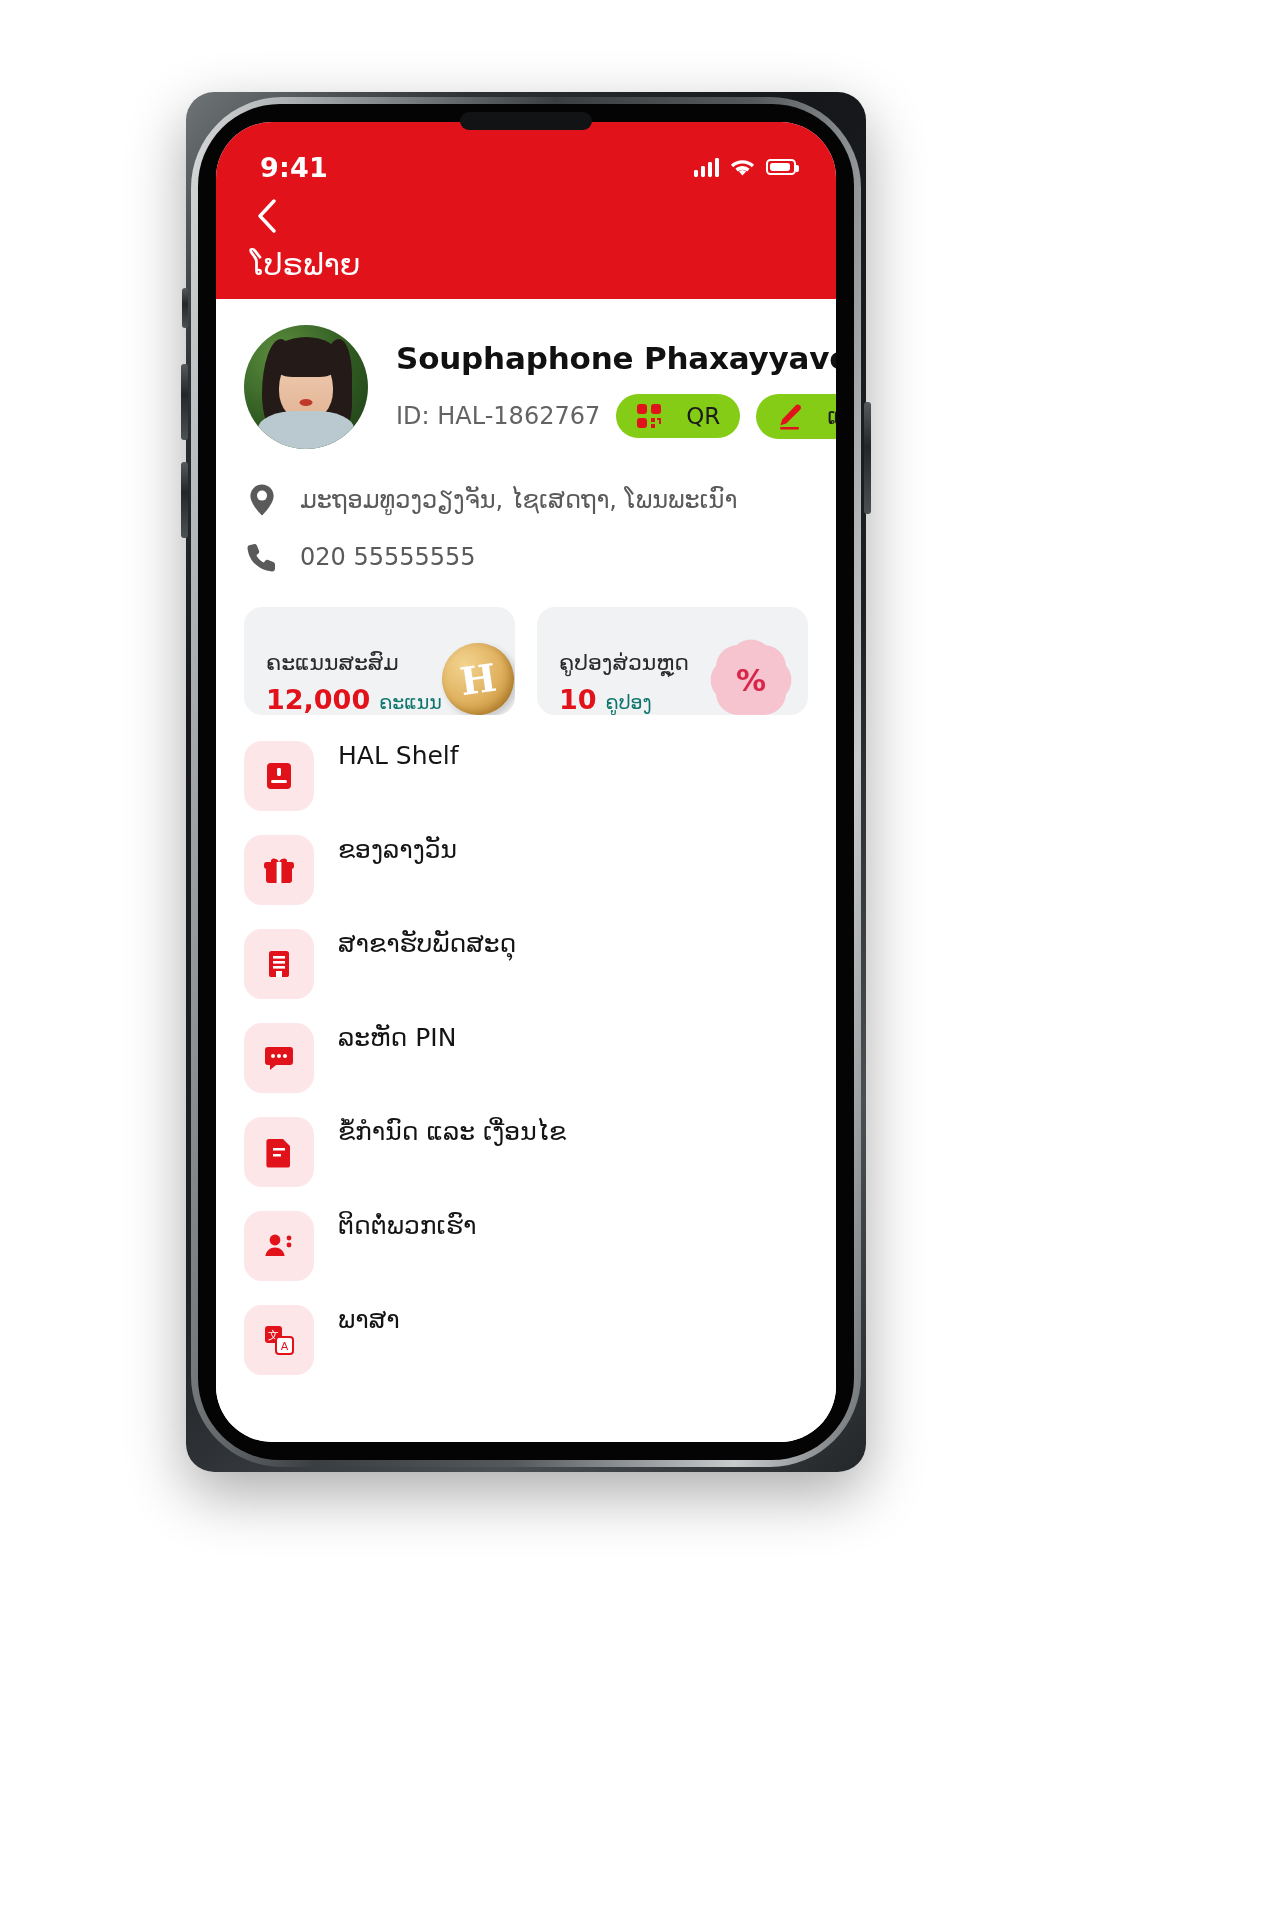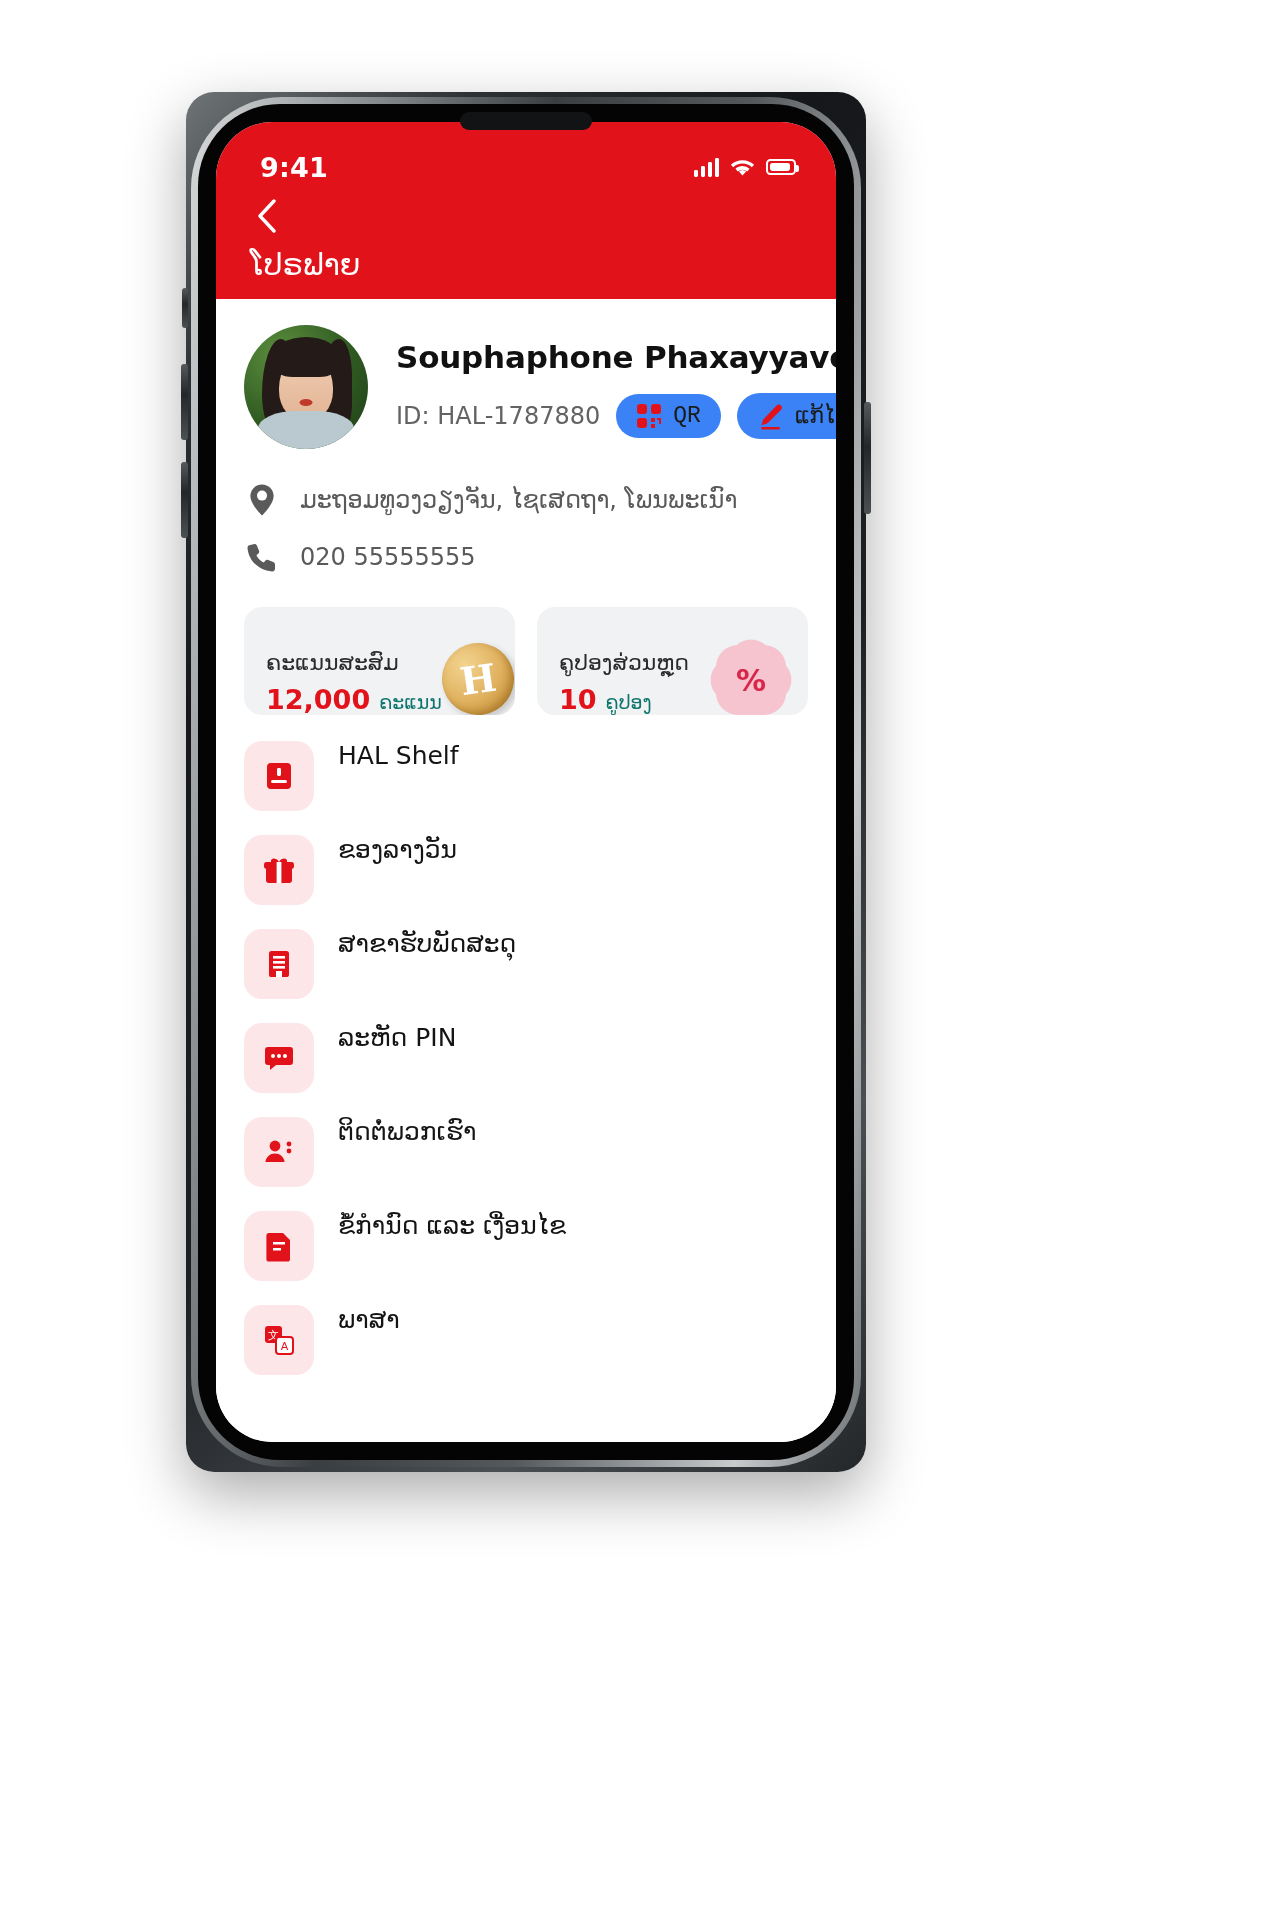--- a/index.html
+++ b/index.html
@@ -113,23 +113,23 @@
     position:absolute; left:50%; transform:translateX(-50%); bottom:-6px;
     width:96px; height:44px; background:#b9c9cf; border-radius:40% 40% 0 0;
   }
 
   .profile-meta { flex:1; min-width:0; padding-top: 4px; }
   .person-name { font-size: 31px; font-weight: 600; color:#111; letter-spacing:-.2px; white-space:nowrap; }
   .id-row { display:flex; align-items:center; gap: 16px; margin-top: 18px; }
   .id-text { font-size: 24px; color:#636363; white-space:nowrap; }
 
   .pill {
-    display:flex; align-items:center; gap:11px;
-    background:#3b82f6; border-radius: 999px;
-    padding: 9px 20px; cursor:pointer;font-family:Liberation Mono, monospace;
+    display:flex; align-items:center; gap:24px;
+    background:#84cc16; border-radius: 999px;
+    padding: 9px 20px; cursor:pointer;
   }
   .pill-label { font-size: 23px; color:#1b1b1b; white-space:nowrap; }
 
   .info-line { display:flex; align-items:center; gap: 22px; padding: 0 30px; margin-top: 24px; }
   .info-line.first { margin-top: 34px; }
   .info-text { font-size: 24px; color:#5a5a5a; white-space:nowrap; }
 
   
   .stats { display:flex; gap: 22px; padding: 0 28px; margin-top: 34px; }
   .stat-card {
@@ -242,21 +242,21 @@
             <span class="hair-l"></span>
             <span class="hair-r"></span>
             <span class="face"></span>
             <span class="hair-top"></span>
             <span class="lips"></span>
             <span class="coat"></span>
           </div>
           <div class="profile-meta">
             <div class="person-name">Souphaphone Phaxayyavong</div>
             <div class="id-row">
-              <span class="id-text">ID: HAL-1787880</span>
+              <span class="id-text">ID: HAL-1862767</span>
 
               <span class="pill">
                 <span>
                   <svg width="26" height="26" viewBox="0 0 26 26">
                     <rect x="1" y="1" width="10" height="10" rx="3" fill="#E2121B"></rect>
                     <rect x="15" y="1" width="10" height="10" rx="3" fill="#E2121B"></rect>
                     <rect x="1" y="15" width="10" height="10" rx="3" fill="#E2121B"></rect>
                     <path d="M15 15h4v4h-4z" fill="#E2121B"></path>
                     <path d="M21 15h4v2h-4zM23 17h2v4h-2zM15 21h4v4h-4z" fill="#E2121B"></path>
                   </svg>
@@ -371,42 +371,42 @@
                 <circle cx="17" cy="15" r="2" fill="#fff"></circle>
                 <circle cx="23" cy="15" r="2" fill="#fff"></circle>
               </svg>
             </span>
             <span class="mi-label">ລະຫັດ PIN</span>
           </div>
 
           <div class="menu-item">
             <span class="mi-icon">
               <svg width="34" height="34" viewBox="0 0 34 34">
+                <path d="M7 4h14l7 7v19a2.6 2.6 0 0 1-2.6 2.6H7A2.6 2.6 0 0 1 4.4 30V6.6A2.6 2.6 0 0 1 7 4z" fill="#E2121B"></path>
+                <path d="M11 13h12v2.6H11zM11 19h8v2.6h-8z" fill="#fff"></path>
+              </svg>
+            </span>
+            <span class="mi-label">ຂໍ້ກຳນົດ ແລະ ເງື່ອນໄຂ</span>
+          </div>
+
+          <div class="menu-item">
+            <span class="mi-icon">
+              <svg width="34" height="34" viewBox="0 0 34 34">
                 <circle cx="13" cy="11" r="5.4" fill="#E2121B"></circle>
                 <path d="M3.4 27c.7-5.2 4.8-8.4 9.6-8.4s8.9 3.2 9.6 8.4z" fill="#E2121B"></path>
                 <circle cx="27" cy="9" r="2.4" fill="#E2121B"></circle>
                 <circle cx="27" cy="16" r="2.4" fill="#E2121B"></circle>
               </svg>
             </span>
             <span class="mi-label">ຕິດຕໍ່ພວກເຮົາ</span>
           </div>
 
           <div class="menu-item">
             <span class="mi-icon">
               <svg width="34" height="34" viewBox="0 0 34 34">
-                <path d="M7 4h14l7 7v19a2.6 2.6 0 0 1-2.6 2.6H7A2.6 2.6 0 0 1 4.4 30V6.6A2.6 2.6 0 0 1 7 4z" fill="#E2121B"></path>
-                <path d="M11 13h12v2.6H11zM11 19h8v2.6h-8z" fill="#fff"></path>
-              </svg>
-            </span>
-            <span class="mi-label">ຂໍ້ກຳນົດ ແລະ ເງື່ອນໄຂ</span>
-          </div>
-
-          <div class="menu-item">
-            <span class="mi-icon">
-              <svg width="34" height="34" viewBox="0 0 34 34">
                 <rect x="3" y="3" width="17" height="17" rx="3" fill="#E2121B"></rect>
                 <text x="11.5" y="16" font-size="11" fill="#fff" text-anchor="middle" font-family="DejaVu Sans, sans-serif">文</text>
                 <rect x="14" y="14" width="17" height="17" rx="3" fill="#fff" stroke="#E2121B" stroke-width="2"></rect>
                 <text x="22.5" y="27" font-size="11" fill="#E2121B" text-anchor="middle" font-family="DejaVu Sans, sans-serif">A</text>
               </svg>
             </span>
             <span class="mi-label">ພາສາ</span>
           </div>
 
         </div>

